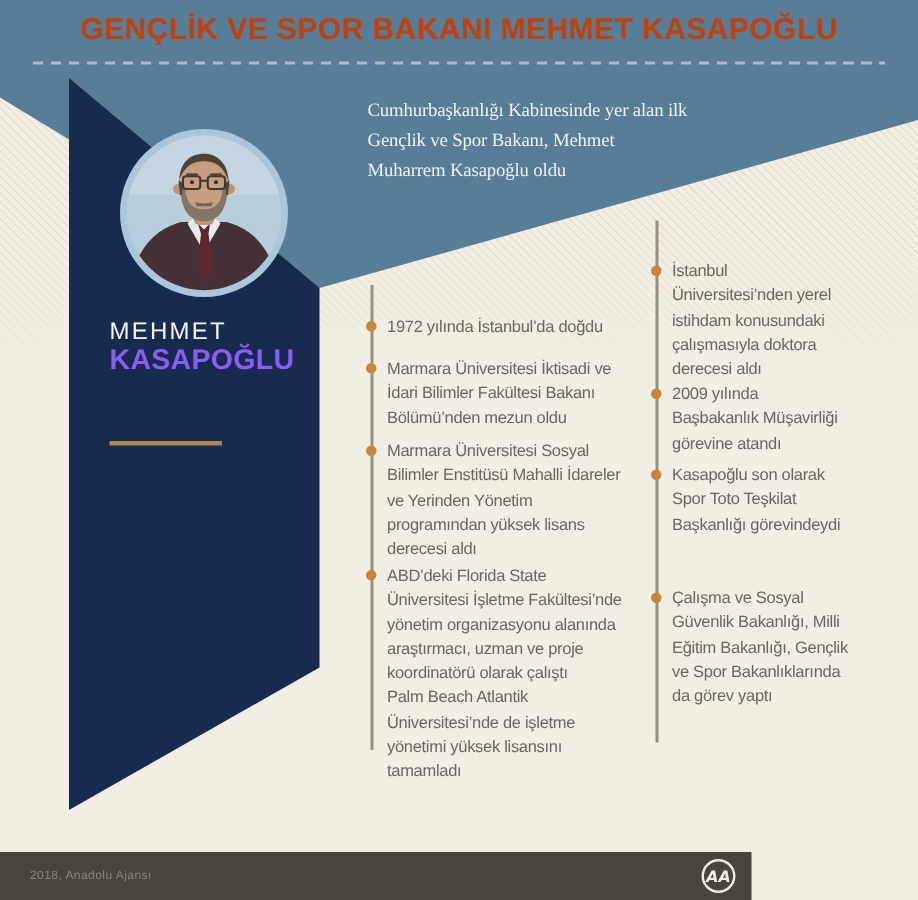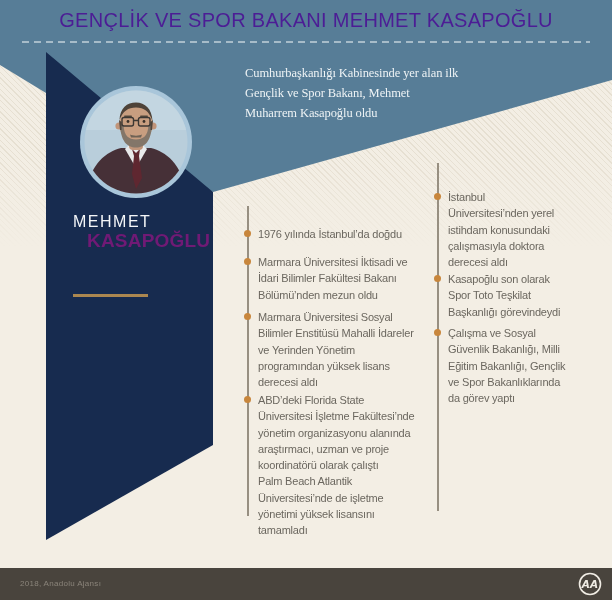--- a/index.html
+++ b/index.html
@@ -11,37 +11,37 @@
   
   .hatch{
     position:absolute;left:0;top:48px;width:612px;height:200px;
     background:repeating-linear-gradient(45deg, rgba(140,120,80,0.12) 0 1px, transparent 1px 4px);
     -webkit-mask-image:linear-gradient(to bottom,#000 55%,transparent 100%);
     mask-image:linear-gradient(to bottom,#000 55%,transparent 100%);
   }
   svg.bg{position:absolute;left:0;top:0;}
   .title{
     position:absolute;left:0;top:9px;width:612px;text-align:center;
-    color:#4c1d95;font-size:20px;font-weight:normal;letter-spacing:.3px;white-space:nowrap;
+    color:#c2410c;font-size:20px;font-weight:bold;letter-spacing:.3px;white-space:nowrap;
   }
   .dashes{
     position:absolute;left:22px;top:41px;width:568px;height:2px;
     background:repeating-linear-gradient(90deg,#a7bcc9 0 7px,transparent 7px 12px);
   }
   .intro{
     position:absolute;left:245px;top:63px;width:260px;
     color:#eef3f5;font-size:12.5px;line-height:20px;white-space:pre-line;letter-spacing:-.1px;font-family:Liberation Serif, serif;
   }
   .photo{position:absolute;left:79px;top:85px;}
   .pname1{position:absolute;left:73px;top:213px;color:#f4f6f8;font-size:16px;letter-spacing:1.5px;text-align:center;}
-  .pname2{position:absolute;left:87px;top:230px;color:#701a75;font-size:19px;font-weight:bold;letter-spacing:.2px;}
+  .pname2{position:absolute;left:73px;top:230px;color:#8b5cf6;font-size:19px;font-weight:bold;letter-spacing:.2px;}
   .prole{position:absolute;left:73px;top:262px;color:var(--tan_text);font-size:10.5px;letter-spacing:.6px;line-height:15px;white-space:pre-line;}
   .prule{position:absolute;left:73px;top:294px;width:75px;height:3px;background:var(--gold);}
   
-  .col{position:absolute;top:16px;height:450px;}
+  .col{position:absolute;top:0;height:450px;}
   .col-left{left:258px;width:178px;}
   .col-right{left:448px;width:160px;}
   .tl-line{position:absolute;left:-11px;width:1.5px;background:#978f81;}
   .col-left .tl-line{top:190px;height:310px;}
   .col-right .tl-line{top:147px;height:348px;}
   .tl-item{position:absolute;left:0;width:100%;}
   .col-left div.tl-item:nth-of-type(1){top:210px}
   .col-left div.tl-item:nth-of-type(2){top:238px}
   .col-left div.tl-item:nth-of-type(3){top:293px}
   .col-left div.tl-item:nth-of-type(4){top:376px}
@@ -52,21 +52,21 @@
   .col-right div.tl-item:nth-of-type(5){top:446px}
   .dot{
     position:absolute;left:-14px;top:4px;width:7px;height:7px;border-radius:50%;
     background:var(--bullet_orange);
   }
   .tl-text{
     display:block;color:var(--text_gray);font-size:11px;line-height:16.3px;
     letter-spacing:-.2px;white-space:pre-line;
   }
   
-  .footer{position:absolute;left:0;top:568px;width:612px;height:32px;background:var(--footer_bg);}
+  .footer{position:absolute;left:0;top:568px;width:501px;height:32px;background:var(--footer_bg);}
   .f-left{position:absolute;left:20px;top:11px;color:#8a847a;font-size:8px;letter-spacing:.3px;}
   .f-right{position:absolute;right:50px;top:12px;color:#d6d0c6;font-size:8px;letter-spacing:.3px;margin-top:39px;}
   .f-logo{position:absolute;right:10px;top:4px;width:24px;height:24px;}
 </style>
 </head>
 <body>
 
 <div class="canvas">
 
   <div class="hatch"></div>
@@ -124,21 +124,21 @@
   </svg>
 
   <div class="pname1">MEHMET</div>
   <div class="pname2">KASAPOĞLU</div>
   <div class="prule"></div>
 
   <div class="col col-left">
     <span class="tl-line"></span>
   <div class="tl-item">
         <span class="dot"></span>
-        <span class="tl-text">1976 yılında İstanbul’da doğdu</span>
+        <span class="tl-text">1972 yılında İstanbul’da doğdu</span>
       </div>
       <div class="tl-item">
         <span class="dot"></span>
         <span class="tl-text">Marmara Üniversitesi İktisadi ve
 İdari Bilimler Fakültesi Bakanı
 Bölümü’nden mezun oldu</span>
       </div>
       <div class="tl-item">
         <span class="dot"></span>
         <span class="tl-text">Marmara Üniversitesi  Sosyal
@@ -165,20 +165,26 @@
   <div class="tl-item">
         <span class="dot"></span>
         <span class="tl-text">İstanbul
 Üniversitesi’nden yerel
 istihdam konusundaki
 çalışmasıyla doktora
 derecesi aldı</span>
       </div>
       <div class="tl-item">
         <span class="dot"></span>
+        <span class="tl-text">2009 yılında
+Başbakanlık Müşavirliği
+görevine atandı</span>
+      </div>
+      <div class="tl-item">
+        <span class="dot"></span>
         <span class="tl-text">Kasapoğlu son olarak
 Spor Toto Teşkilat
 Başkanlığı görevindeydi</span>
       </div>
       <div class="tl-item">
         <span class="dot"></span>
         <span class="tl-text">Çalışma ve Sosyal
 Güvenlik Bakanlığı, Milli
 Eğitim Bakanlığı, Gençlik
 ve Spor Bakanlıklarında

